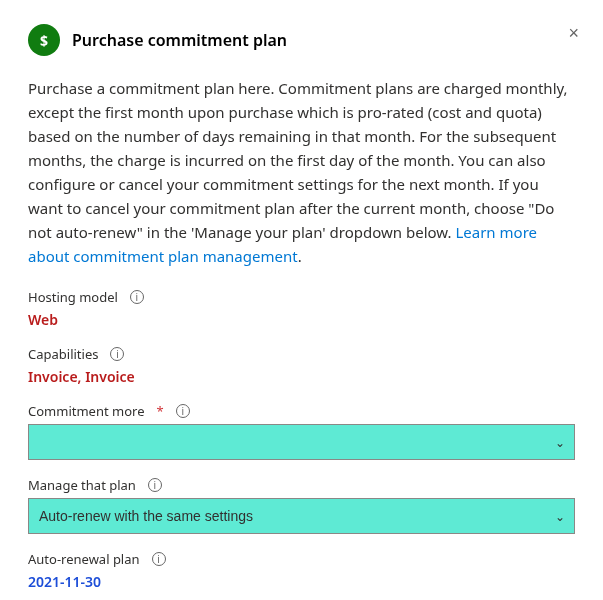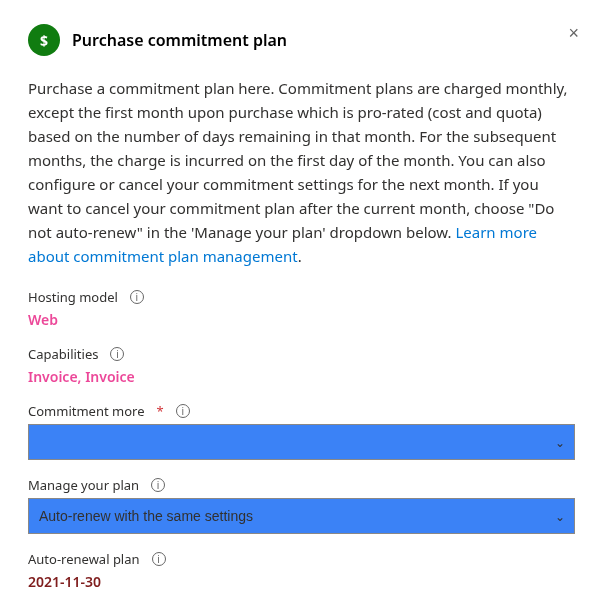--- a/index.html
+++ b/index.html
@@ -109,55 +109,55 @@
       border: 1px solid #666;
       border-radius: 50%;
       font-size: 10px;
       color: #666;
       cursor: help;
     }
 
     .field-value {
       font-size: 14px;
       font-weight: 600;
-      color: #ec4899;
+      color: #b91c1c;
     }
 
     .dropdown-wrapper {
       position: relative;
       width: 100%;
     }
 
     .dropdown-wrapper select {
       width: 100%;
       border: 1px solid #8a8886;
       padding: 7px 32px 7px 10px;
       font-size: 14px;
       color: #323130;
-      background: #3b82f6;
+      background: #5eead4;
       cursor: pointer;
       appearance: none;
       -webkit-appearance: none;
       height: 36px;
     }
 
     .dropdown-chevron {
       position: absolute;
       right: 10px;
       top: 50%;
       transform: translateY(-50%);
       pointer-events: none;
       color: #323130;
       font-size: 12px;
     }
 
     .auto-renewal-date {
       font-size: 14px;
       font-weight: 600;
-      color: #7f1d1d;
+      color: #1d4ed8;
     }
 
     .button-row {
       display: flex;
       gap: 12px;
       margin-top: 24px;
     }
 
     .btn-purchase {
       background: #0078d4;
@@ -222,21 +222,21 @@
     <div class="dropdown-wrapper">
       <select>
         <option value=""></option>
       </select>
       <span class="dropdown-chevron">⌄</span>
     </div>
   </div>
 
   <div class="field-group">
     <div class="field-label">
-      <span>Manage your plan</span>
+      <span>Manage that plan</span>
       <span class="info-icon">i</span>
     </div>
     <div class="dropdown-wrapper">
       <select>
         <option value="auto-renew-same">Auto-renew with the same settings</option>
         <option value="do-not-auto-renew">Do not auto-renew</option>
       </select>
       <span class="dropdown-chevron">⌄</span>
     </div>
   </div>

